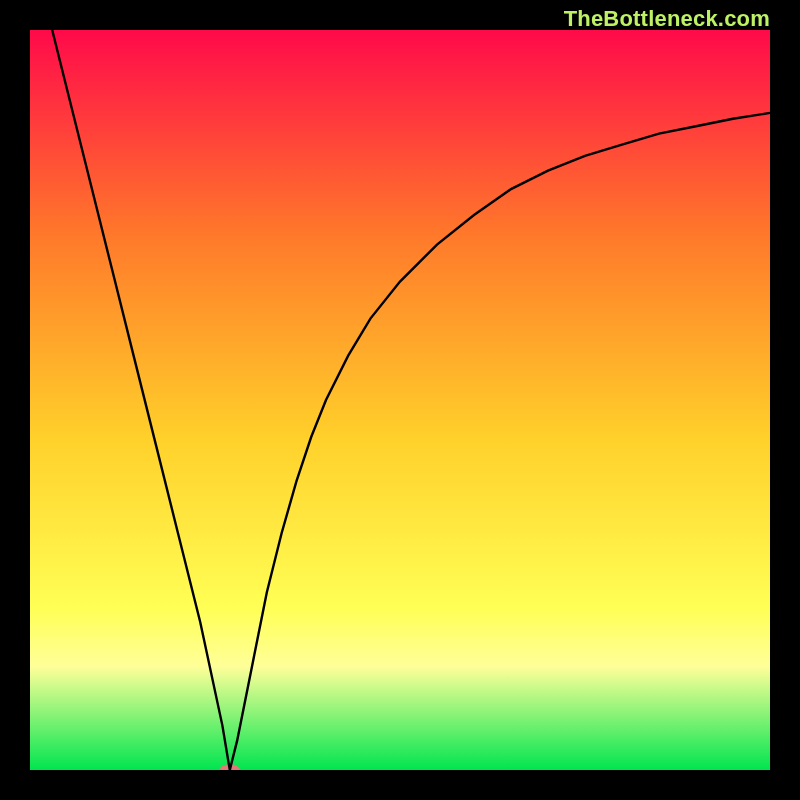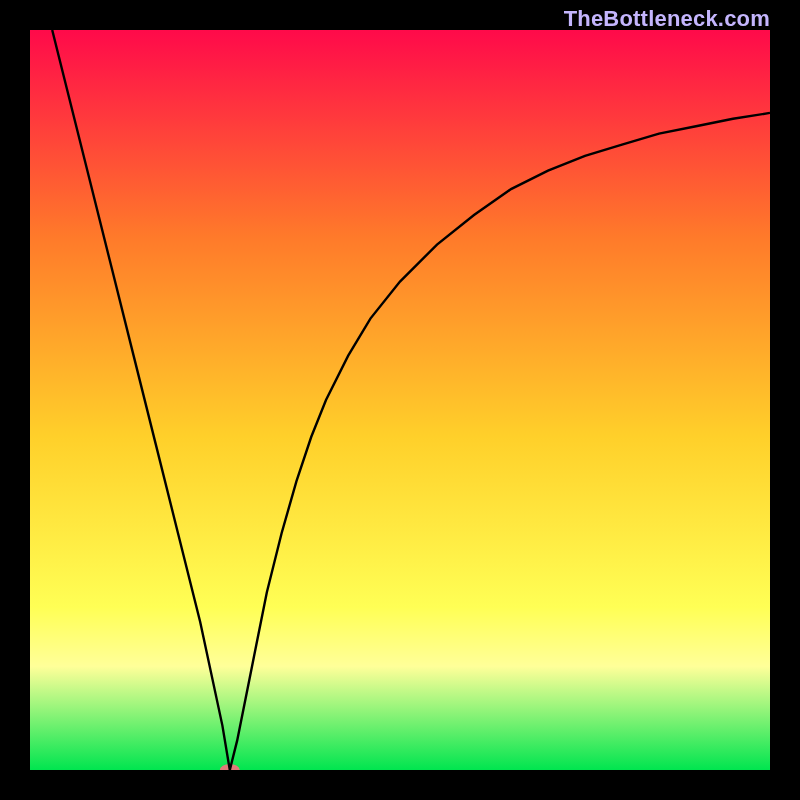--- a/index.html
+++ b/index.html
@@ -23,21 +23,21 @@
     position: absolute;
     left: 0;
     top: 0;
     width: 740px;
     height: 740px;
   }
   .watermark {
     position: absolute;
     top: 6px;
     right: 30px;
-    color: #c4b5fd;
+    color: #bef264;
     font-size: 22px;
     font-weight: 600;
     letter-spacing: 0.2px;
   }
   svg { display: block; }
 </style>
 </head>
 <body>
 
 <div class="frame">

